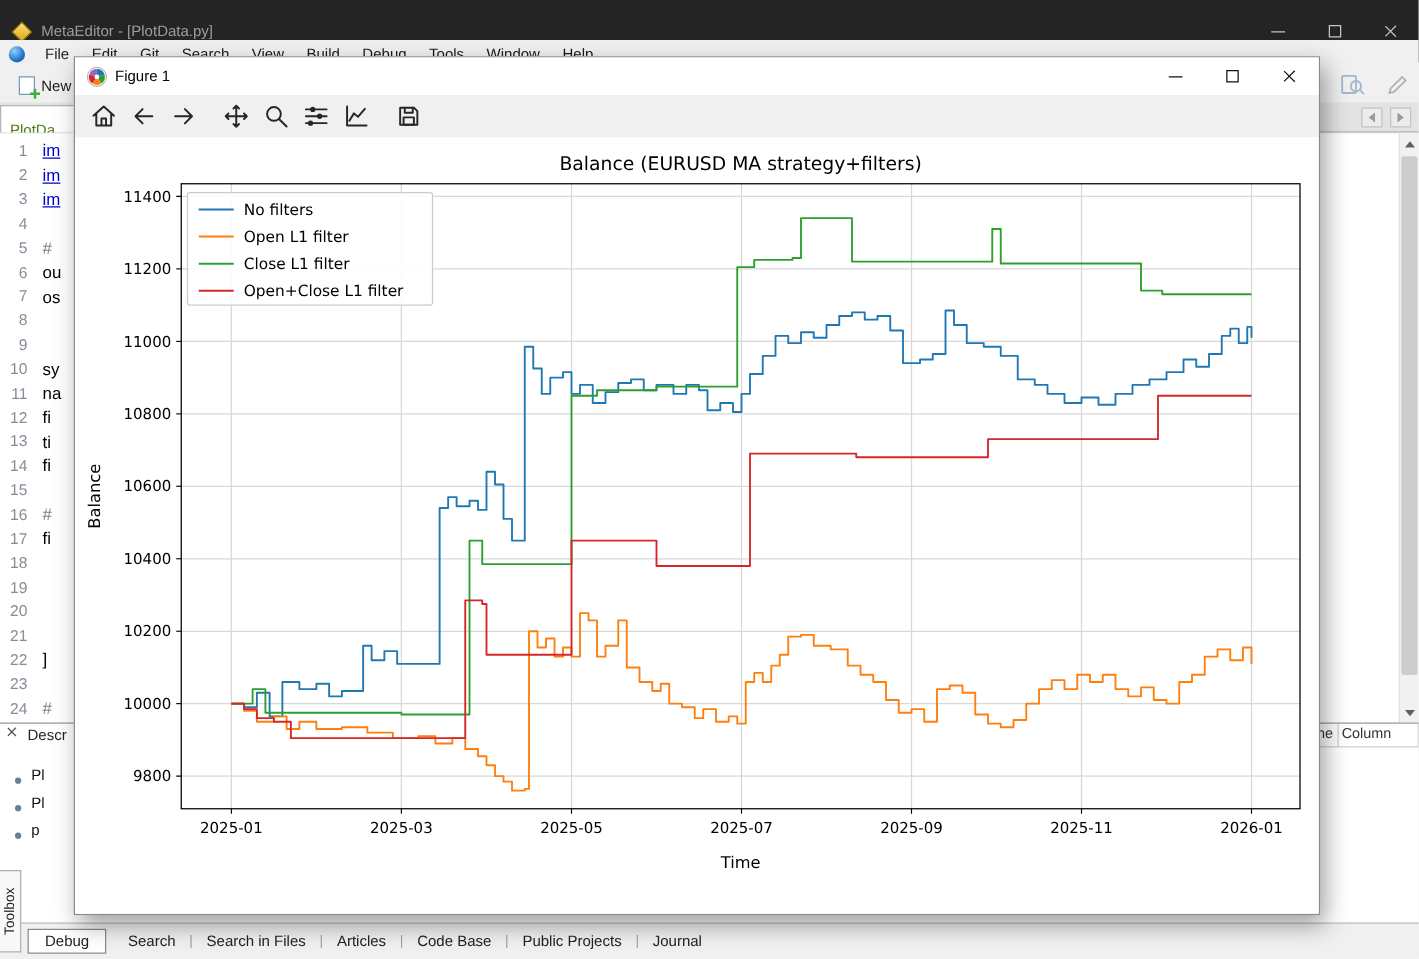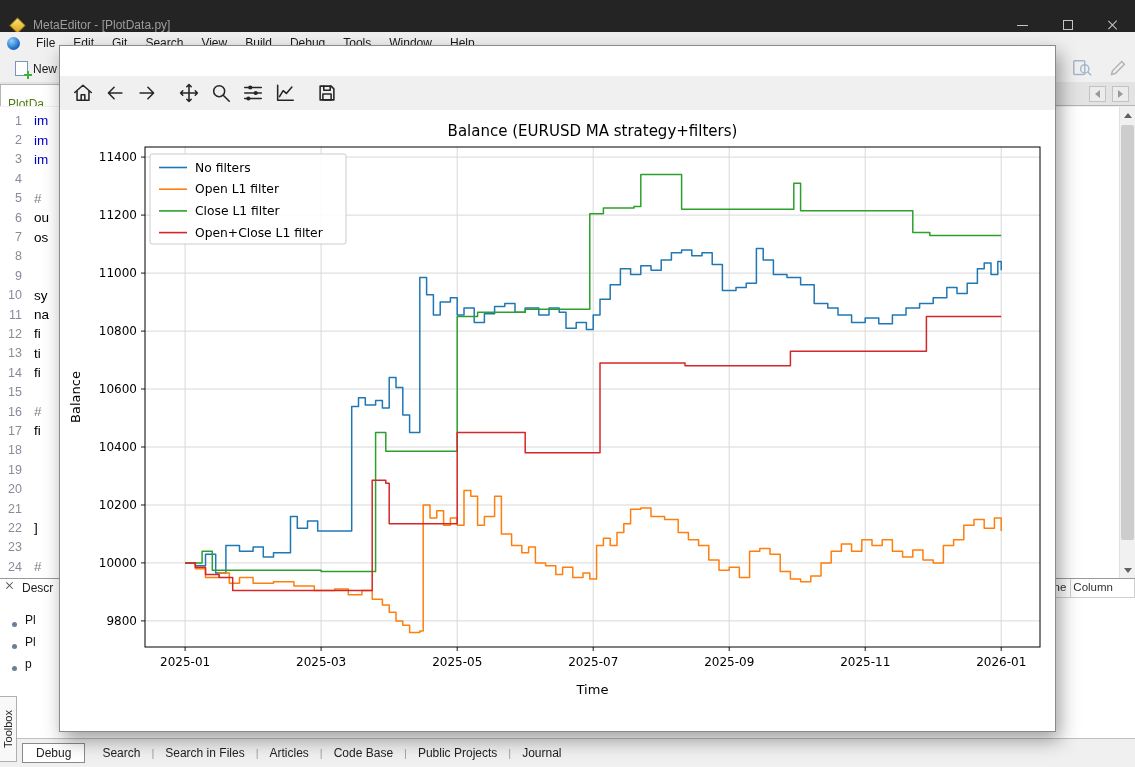--- a/index.html
+++ b/index.html
@@ -35,21 +35,21 @@
   .ed-tab { position:absolute; left:0; top:2px; width:80px; height:22px; background:#fff; border:1px solid #b5b5b5; border-bottom:none; font-size:12px; color:#4d7c0f; padding:12px 0 0 7px; white-space:nowrap; overflow:hidden; }
   .tab-arrows { position:absolute; right:6px; top:4px; display:flex; gap:6px; }
   .tab-arrow { width:17px; height:16px; background:#ececec; border:1px solid #c2c2c2; display:flex; align-items:center; justify-content:center; }
   .tri-l { width:0; height:0; border-top:4px solid transparent; border-bottom:4px solid transparent; border-right:5px solid #9a9a9a; }
   .tri-r { width:0; height:0; border-top:4px solid transparent; border-bottom:4px solid transparent; border-left:5px solid #9a9a9a; }
 
   .editor { position:absolute; top:107px; left:0; width:1135px; height:471px; background:#fff; padding-top:4px; overflow:hidden; }
   .cl { height:19.4px; display:flex; align-items:center; font-family:"DejaVu Sans Mono",monospace; font-size:13.5px; }
   .ln { width:22px; text-align:right; color:#8a8a9a; margin-right:12px; font-size:12.5px; }
   .ct { white-space:pre; color:#000; }
-  .ct.kw { color:#0000cc; } .ct.cm { color:#808080; } .ct.tx { color:#000; }
+  .ct.kw { color:#0000cc;text-decoration:underline; } .ct.cm { color:#808080; } .ct.tx { color:#000; }
 
   .ed-scroll { position:absolute; right:0; top:107px; width:16px; height:471px; background:#f1f1f1; border-left:1px solid #e0e0e0; }
   .sc-btn { position:absolute; left:0; width:16px; height:16px; display:flex; align-items:center; justify-content:center; }
   .sc-up { top:0; } .sc-dn { bottom:0; }
   .tri-u { width:0; height:0; border-left:4px solid transparent; border-right:4px solid transparent; border-bottom:5px solid #606060; }
   .tri-d { width:0; height:0; border-left:4px solid transparent; border-right:4px solid transparent; border-top:5px solid #606060; }
   .sc-thumb { position:absolute; left:1px; top:18px; width:13px; height:415px; background:#cdcdcd; border-radius:2px; }
 
   .bottom-panels { position:absolute; top:578px; left:0; width:1135px; height:160px; background:#fff; border-top:1px solid #9a9a9a; }
   .desc-header { position:absolute; left:0; top:2px; display:flex; align-items:flex-start; gap:8px; font-size:12px; color:#222; padding-left:5px; }
@@ -316,20 +316,43 @@
       <span class="sep">|</span>
       <span class="stab">Journal</span>
     </span>
 </div>
 
 <div class="toolbox-tab">
   <span>Toolbox</span>
 </div>
 
 <div class="figure-window">
+  <div class="fig-titlebar">
+    <svg class="fig-icon" viewBox="0 0 16 16">
+      <circle cx="8" cy="8" r="7.2" fill="#f2f2f2" stroke="#999" stroke-width="0.6"></circle>
+      <path d="M8 8 L8 2 A6 6 0 0 1 13.7 6.15 Z" fill="#1f77b4"></path>
+      <path d="M8 8 L13.7 6.15 A6 6 0 0 1 11.5 12.85 Z" fill="#2ca02c"></path>
+      <path d="M8 8 L11.5 12.85 A6 6 0 0 1 4.5 12.85 Z" fill="#ff7f0e"></path>
+      <path d="M8 8 L4.5 12.85 A6 6 0 0 1 2.3 6.15 Z" fill="#d62728"></path>
+      <path d="M8 8 L2.3 6.15 A6 6 0 0 1 8 2 Z" fill="#9467bd"></path>
+      <circle cx="8" cy="8" r="1.8" fill="#fff"></circle>
+    </svg>
+    <span class="fig-title">Figure 1</span>
+    <div class="fig-controls">
+      <span class="fwc">
+          <span class="f-min"></span>
+        </span>
+      <span class="fwc">
+          <span class="f-max"></span>
+        </span>
+      <span class="fwc">
+          <span class="f-x"></span>
+        </span>
+    </div>
+  </div>
   <div class="fig-toolbar">
       <button class="fig-btn">
         <svg viewBox="0 0 24 24">
           <g stroke="#262626" stroke-width="1.7" fill="none" stroke-linecap="round" stroke-linejoin="round">
             <path d="M3 11.5 L12 3.5 L21 11.5 M5.5 9.8 V20 H18.5 V9.8 M10 20 V14 H14 V20"></path>
           </g>
         </svg>
       </button>
       <button class="fig-btn">
         <svg viewBox="0 0 24 24">

